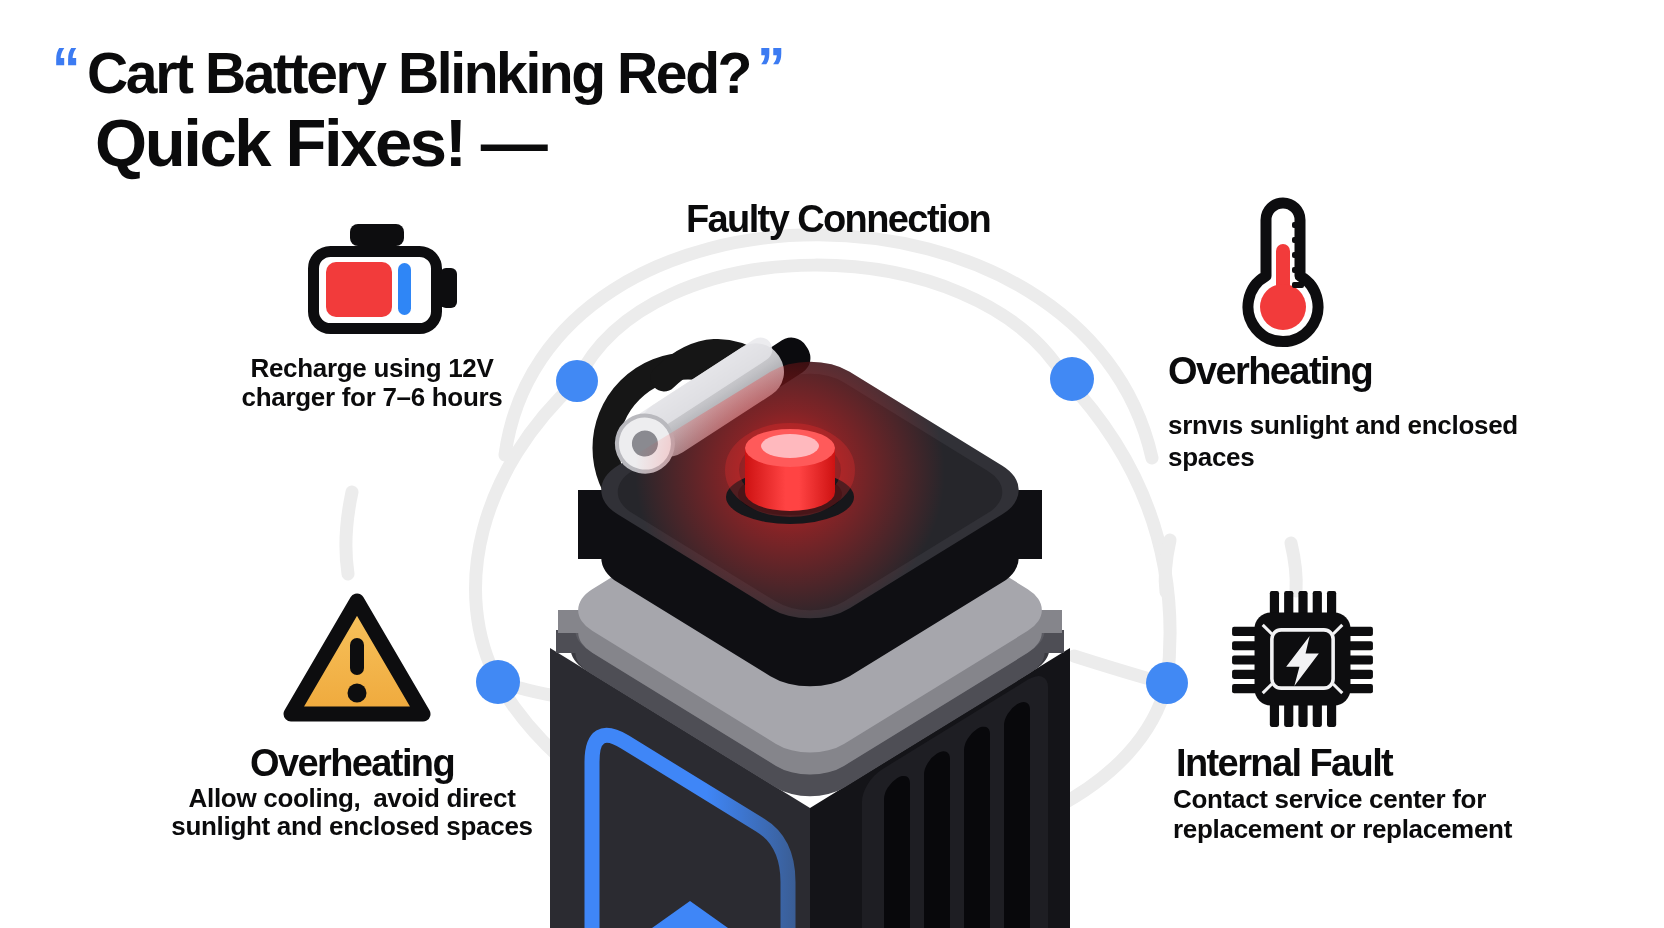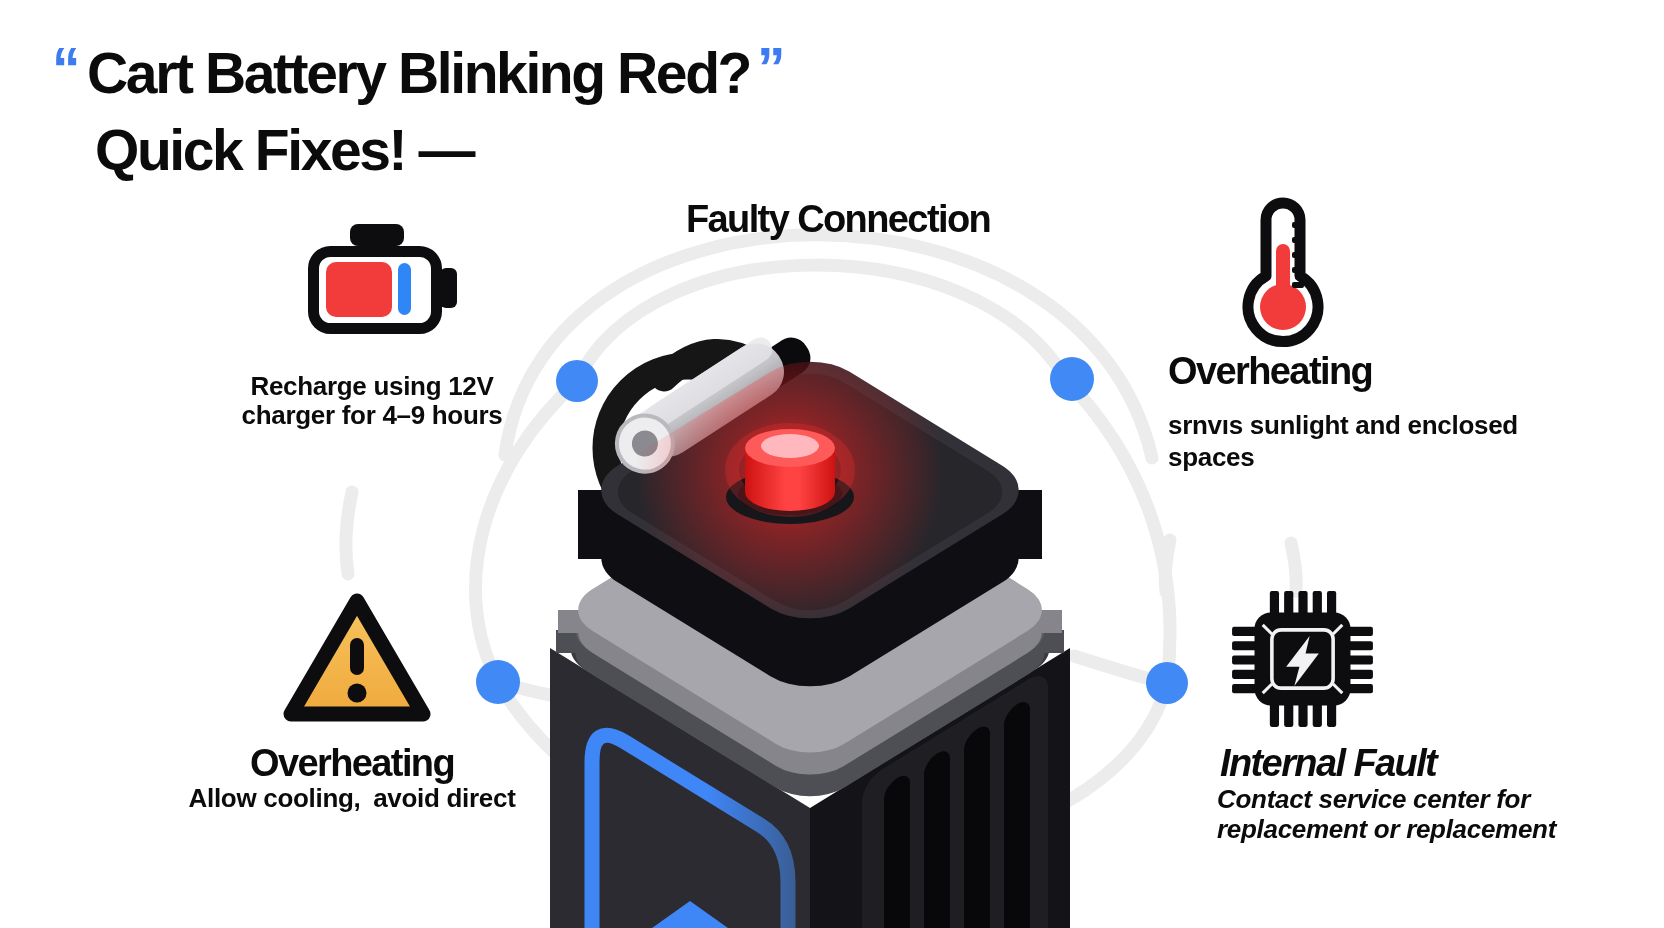--- a/index.html
+++ b/index.html
@@ -2,33 +2,33 @@
 <html><head>
 <meta charset="utf-8">
 <style>
   * { box-sizing: border-box; margin: 0; padding: 0; }
   html,body { width:1664px; height:928px; background:#ffffff; overflow:hidden;
               font-family:"Liberation Sans", sans-serif; color:#0B0B0C; position:relative; }
   .abs { position:absolute; }
 
   
   .title-line1 { font-size:57px; font-weight:800; letter-spacing:-2.4px; line-height:62px; white-space:nowrap;text-align:center; }
-  .title-line2 { font-size:57px; font-weight:800; letter-spacing:-2.4px; line-height:62px; margin-left:43px; margin-top:15px; }
+  .title-line2 { font-size:67px; font-weight:800; letter-spacing:-2.4px; line-height:62px; margin-left:43px; margin-top:8px; }
   .quote { color:#3C7BF2; font-weight:800; position:relative; top:-5px; }
   .quote.open  { margin-right:9px; }
   .quote.close { margin-left:7px; }
 
   
   .col-heading { font-size:38px; font-weight:800; letter-spacing:-1.6px; line-height:1.05; white-space:nowrap; }
   .col-body    { font-size:26px; font-weight:700; letter-spacing:-0.3px; line-height:31px; }
   .col-body div { white-space:nowrap; }
   .center-col  { transform:translateX(-50%); text-align:center; }
   .left-col    { text-align:left; }
 
-  .lv-body  { margin-top:20px; line-height:29px; }
+  .lv-body  { margin-top:2px; line-height:29px; }
   .or-body  { margin-top:17px; line-height:32px; }
   .ol-body  { margin-top:0; line-height:28px; }
   .if-body  { margin-top:0; line-height:30px; }
 
   svg { display:block; }
 </style>
 </head>
 <body>
 
 <svg class="abs" style="left:0;top:0" width="1664" height="928" viewBox="0 0 1664 928">
@@ -168,21 +168,21 @@
 <svg class="abs" style="left:300px; top:220px;" width="160" height="120" viewBox="0 0 160 120">
   <rect x="50" y="4" width="54" height="22" rx="8" fill="#0D0D0F"></rect>
   <rect x="13.5" y="31.5" width="123" height="77" rx="17" fill="#ffffff" stroke="#0D0D0F" stroke-width="11"></rect>
   <rect x="140" y="48" width="17" height="40" rx="6" fill="#0D0D0F"></rect>
   <rect x="26" y="42" width="66" height="55" rx="10" fill="#F23B3B"></rect>
   <rect x="98" y="43" width="13" height="52" rx="6.5" fill="#2F86F6"></rect>
 </svg>
 <div class="abs center-col" style="left:372px; top:352px;">
   <div class="col-body lv-body">
     <div>Recharge using 12V</div>
-    <div>charger for 4–9 hours</div>
+    <div>charger for 7–6 hours</div>
   </div>
 </div>
 
 <svg class="abs" style="left:1240px; top:192px;" width="86" height="158" viewBox="0 0 86 158">
   <path d="M 26,28 A 17,17 0 0 1 60,28 L 60,84 A 35,35 0 1 1 26,84 Z" fill="#ffffff" stroke="#0D0D0F" stroke-width="11" stroke-linejoin="round"></path>
   <rect x="36" y="52" width="14" height="50" rx="7" fill="#F23B3B"></rect>
   <circle cx="43" cy="115" r="23" fill="#F23B3B"></circle>
   <g fill="#0D0D0F">
     <rect x="52" y="30" width="12" height="6" rx="2"></rect>
     <rect x="52" y="45" width="12" height="6" rx="2"></rect>
@@ -207,20 +207,21 @@
     </linearGradient>
   </defs>
   <path d="M 75,9 L 141,122 L 9,122 Z" fill="url(#triGrad)" stroke="#0D0D0F" stroke-width="15" stroke-linejoin="round"></path>
   <rect x="68" y="46" width="14" height="37" rx="7" fill="#0D0D0F"></rect>
   <circle cx="75" cy="101" r="9.5" fill="#0D0D0F"></circle>
 </svg>
 <div class="abs center-col" style="left:352px; top:744px;">
   <div class="col-heading">Overheating</div>
   <div class="col-body ol-body">
     <div>Allow cooling, avoid direct</div>
+    <div>sunlight and enclosed spaces</div>
   </div>
 </div>
 
 <svg class="abs" style="left:1225px; top:585px;" width="155" height="148" viewBox="0 0 150 145">
   <g fill="#0D0D0F">
     <rect x="43" y="6" width="9" height="26" rx="2"></rect>
       <rect x="57" y="6" width="9" height="26" rx="2"></rect>
     <rect x="71" y="6" width="9" height="26" rx="2"></rect>
       <rect x="85" y="6" width="9" height="26" rx="2"></rect>
     <rect x="99" y="6" width="9" height="26" rx="2"></rect>
@@ -243,19 +244,19 @@
   </g>
   <rect x="45" y="44" width="60" height="57" rx="9" fill="none" stroke="#F2F2F4" stroke-width="3.5"></rect>
   <g stroke="#F2F2F4" stroke-width="3">
     <path d="M45,48 L36,39"></path>
       <path d="M105,48 L114,39"></path>
     <path d="M45,97 L36,106"></path>
       <path d="M105,97 L114,106"></path>
   </g>
   <polygon points="82,50 59,80 72,80 67,99 91,67 78,67" fill="#F2F2F4"></polygon>
 </svg>
-<div class="abs left-col" style="left:1220px; top:744px;font-style:italic;">
+<div class="abs left-col" style="left:1176px; top:744px;">
   <div class="col-heading">Internal Fault</div>
   <div class="col-body if-body" style="margin-left:-3px;">
     <div>Contact service center for</div>
     <div>replacement or replacement</div>
   </div>
 </div>
 
 </body></html>

